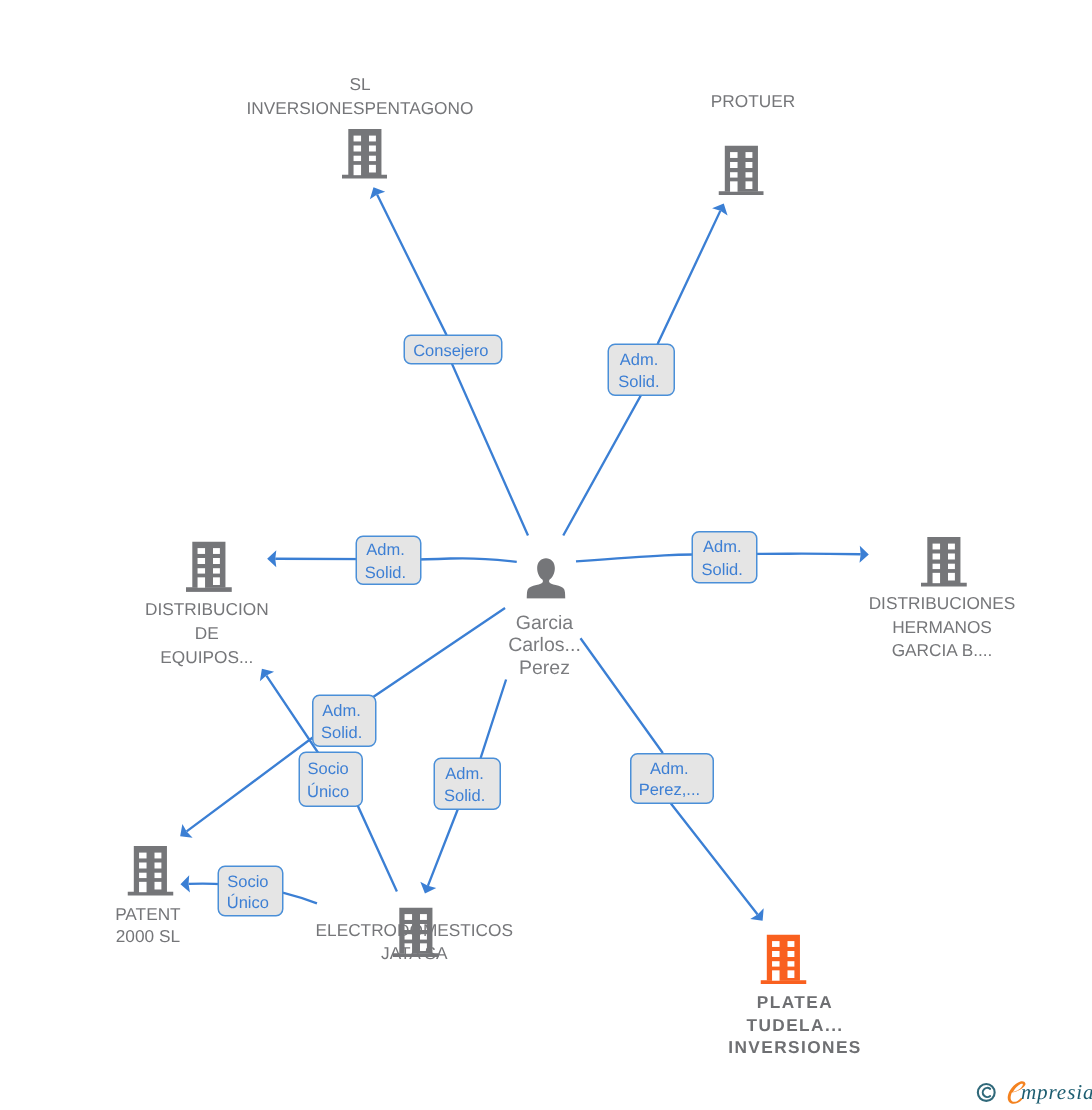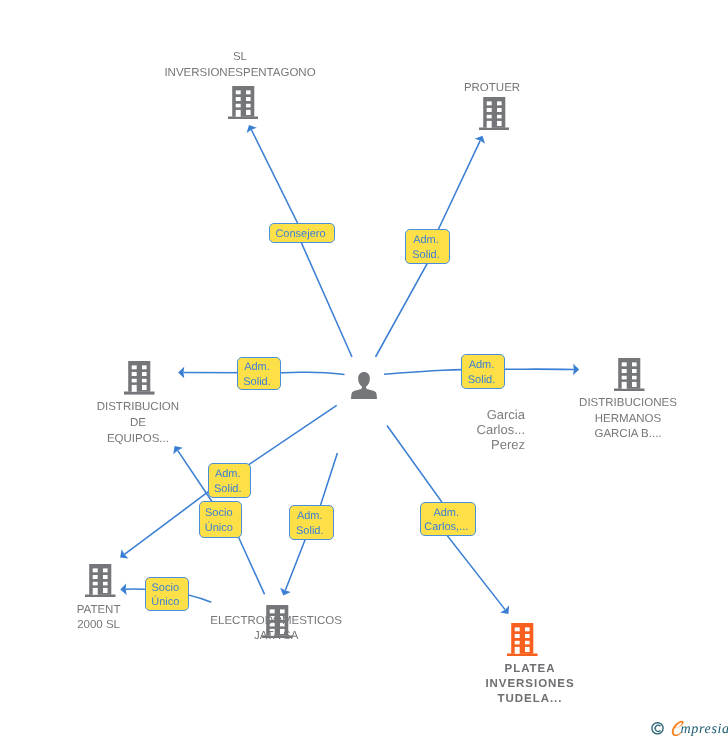--- a/index.html
+++ b/index.html
@@ -7,21 +7,21 @@
   body{width:728px;height:740px;overflow:hidden;font-family:"Liberation Sans",sans-serif;
        -webkit-font-smoothing:antialiased;text-rendering:geometricPrecision;}
   #stage{position:relative;width:728px;height:740px;background:#fff;}
   svg.layer{position:absolute;left:0;top:0;width:728px;height:740px;}
   .node{position:absolute;line-height:0;}
   .node-label{position:absolute;text-align:center;color:#757679;font-size:11.5px;
       line-height:15.5px;white-space:nowrap;}
   .node-label.bold{font-weight:bold;color:#6e6f72;letter-spacing:0.95px;line-height:14.9px;}
   .center-label{position:absolute;text-align:center;color:#7b7c7f;font-size:13px;
       line-height:15.3px;white-space:nowrap;}
-  .elabel{position:absolute;box-sizing:border-box;background:#fde047;
+  .elabel{position:absolute;box-sizing:border-box;background:#e5e5e5;
       border:1.4px solid #4a8fd8;border-radius:5px;color:#3d7fd4;font-size:11px;
       text-align:center;display:flex;flex-direction:column;justify-content:center;
       align-items:center;}
   .elabel span{display:block;line-height:14.5px;white-space:nowrap;margin:0 1.5px 0 -1.5px;}
   .elabel{padding-top:3px;}
 
   .wm{position:absolute;overflow:visible;}
 </style>
 </head>
 <body>
@@ -48,21 +48,21 @@
         <path d="M283.30,595.60 L280.21,587.85 L285.26,590.57 L290.83,591.99 Z"></path>
         <path d="M508.40,613.90 L500.15,612.60 L505.08,609.65 L509.13,605.58 Z"></path>
         <path d="M174.60,445.90 L182.73,447.79 L177.61,450.38 L173.26,454.14 Z"></path>
         <path d="M120.30,589.50 L126.14,583.53 L125.69,589.26 L126.65,594.92 Z"></path>
       </g>
     </svg>
   <div id="nodes-layer">
       <div class="node" style="left: 350.9px; top: 372.3px;"><svg width="26" height="27.2" viewBox="0 0 26 27.2">
           <path fill="#757679" d="M13 0.1C9.7 0.1 7.1 2.7 7.1 6.6c0 3.4 1.6 6.5 3.5 7.7c0.35 0.55 0.4 1.2 0.25 1.65c-0.35 0.95-2.0 1.45-4.3 2.0C3.7 18.6 1.7 19.4 1.0 20.6C0.3 21.8 0.05 25.0 0 27.2H26c-0.05-2.2-0.3-5.4-1.0-6.6c-0.7-1.2-2.7-2.0-5.55-2.65c-2.3-0.55-3.95-1.05-4.3-2.0c-0.15-0.45-0.1-1.1 0.25-1.65c1.9-1.2 3.5-4.3 3.5-7.7C18.9 2.7 16.3 0.1 13 0.1Z"></path>
         </svg></div>
-      <div class="center-label" style="width: 300px; left: 225px; top: 406.5px; text-align: right;">
+      <div class="center-label" style="width: 300px; left: 213px; top: 406.5px;">
         <div>Garcia</div>
         <div>Carlos...</div>
         <div>Perez</div>
       </div>
       <div class="node" style="left: 227.5px; top: 85.6px;"><svg width="30.5" height="33.6" viewBox="0 0 30.5 33.6">
           <g fill="#757679">
             <rect x="0" y="30.5" width="30.5" height="3.1"></rect>
             <rect x="4.2" y="0" width="22.1" height="30.7"></rect>
             <g fill="#ffffff">
               <rect x="7.7" y="4.4" width="5.0" height="3.9"></rect>
@@ -89,21 +89,21 @@
               <rect x="18.0" y="4.4" width="4.6" height="3.9"></rect>
               <rect x="7.7" y="11.0" width="5.0" height="4.0"></rect>
               <rect x="18.0" y="11.0" width="4.6" height="4.0"></rect>
               <rect x="7.7" y="17.8" width="5.0" height="3.6"></rect>
               <rect x="18.0" y="17.8" width="4.6" height="3.6"></rect>
               <rect x="7.7" y="23.9" width="5.0" height="6.9"></rect>
               <rect x="18.0" y="23.9" width="4.6" height="5.1"></rect>
             </g>
           </g>
         </svg></div>
-      <div class="node-label" style="width: 340px; left: 322px; top: 60.7px; line-height: 15.5px; margin-top: 20px;">
+      <div class="node-label" style="width: 340px; left: 332px; top: 60.7px; line-height: 15.5px;">
         <div>PROTUER</div>
       </div>
       <div class="node" style="left: 124.4px; top: 361.2px;"><svg width="30.5" height="33.6" viewBox="0 0 30.5 33.6">
           <g fill="#757679">
             <rect x="0" y="30.5" width="30.5" height="3.1"></rect>
             <rect x="4.2" y="0" width="22.1" height="30.7"></rect>
             <g fill="#ffffff">
               <rect x="7.7" y="4.4" width="5.0" height="3.9"></rect>
               <rect x="18.0" y="4.4" width="4.6" height="3.9"></rect>
               <rect x="7.7" y="11.0" width="5.0" height="4.0"></rect>
@@ -192,22 +192,22 @@
               <rect x="18.0" y="11.0" width="4.6" height="4.0"></rect>
               <rect x="7.7" y="17.8" width="5.0" height="3.6"></rect>
               <rect x="18.0" y="17.8" width="4.6" height="3.6"></rect>
               <rect x="7.7" y="23.9" width="5.0" height="6.9"></rect>
               <rect x="18.0" y="23.9" width="4.6" height="5.1"></rect>
             </g>
           </g>
         </svg></div>
       <div class="node-label bold" style="width: 340px; left: 360px; top: 662.2px; line-height: 14.9px;">
         <div>PLATEA</div>
+        <div>TUDELA...</div>
         <div>INVERSIONES</div>
-        <div>TUDELA...</div>
       </div>
     </div>
   <div id="elabels-layer">
       <div class="elabel" style="left: 269px; top: 223px; width: 66px; height: 20px;">
         <span>Consejero</span>
       </div>
       <div class="elabel" style="left: 405px; top: 228.5px; width: 45px; height: 35px;">
         <span>Adm.</span>
         <span>Solid.</span>
       </div>
@@ -226,21 +226,21 @@
       <div class="elabel" style="left: 198.5px; top: 501px; width: 43.5px; height: 36.5px;">
         <span>Socio</span>
         <span>Único</span>
       </div>
       <div class="elabel" style="left: 289px; top: 504.5px; width: 44.5px; height: 35.5px;">
         <span>Adm.</span>
         <span>Solid.</span>
       </div>
       <div class="elabel" style="left: 419.5px; top: 501.5px; width: 56.5px; height: 34.5px;">
         <span>Adm.</span>
-        <span>Carlos,...</span>
+        <span>Perez,...</span>
       </div>
       <div class="elabel" style="left: 145px; top: 576.5px; width: 43.5px; height: 34.5px;">
         <span>Socio</span>
         <span>Único</span>
       </div>
     </div>
 
   <svg class="wm" style="left:645px;top:714px;width:85px;height:26px" viewBox="645 714 85 26">
     <g>
       <circle cx="657.5" cy="728.3" r="5.6" fill="none" stroke="#30697a" stroke-width="1.4"></circle>

